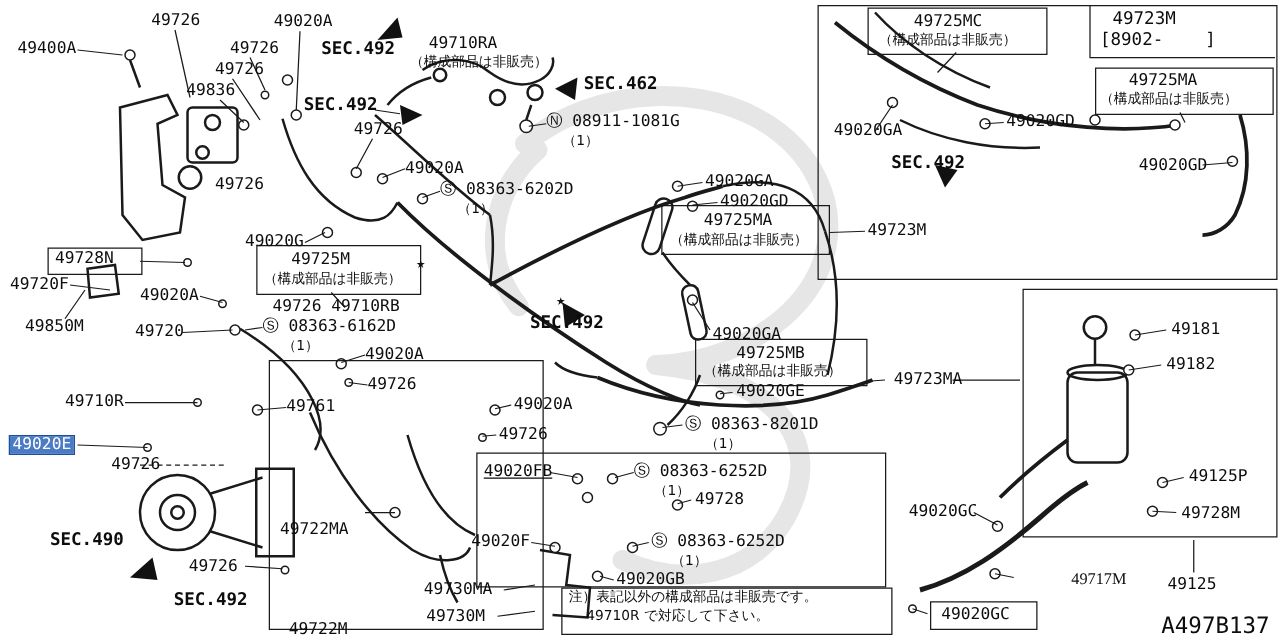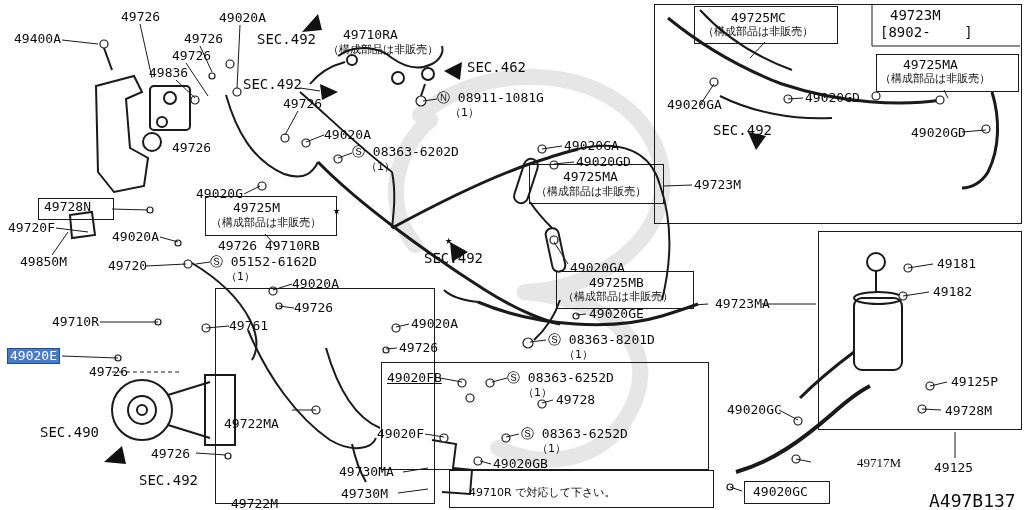--- a/index.html
+++ b/index.html
@@ -7,21 +7,21 @@
     position:relative;width:1024px;height:510px;background:#ffffff;
     font-family:"DejaVu Sans Mono","Liberation Mono",monospace;
     overflow:hidden;
   }
   #artwork{position:absolute;left:0;top:0;z-index:1;}
   .box{position:absolute;border:1px solid #1a1a1a;z-index:2;}
   .lbl{
     position:absolute;z-index:3;white-space:pre;color:#0d0d0d;
     font-size:13px;line-height:1.05;letter-spacing:0;
   }
-  .lbl.sec{font-size:14px;}
+  .lbl.sec{font-size:14px;font-weight:bold;}
   .lbl.note{font-size:11px;font-family:"DejaVu Sans","Liberation Sans",sans-serif;}
   .lbl.star{font-size:12px;color:#111;}
   .lbl.hl{background:#4a7bc4;color:#ffffff;padding:0 2px;outline:1px solid #1d4e9e;}
   .lbl.fig{font-size:18px;}
 </style>
 </head>
 <body>
 
 <div id="stage">
 
@@ -191,21 +191,21 @@
     <div class="lbl note" style="left: 366px; top: 161px;">（1）</div>
     <div class="lbl part" style="left: 196px; top: 187px;">49020G</div>
     <div class="lbl part" style="left: 233px; top: 201px;">49725M</div>
     <div class="lbl note" style="left: 211px; top: 217px;">（構成部品は非販売）</div>
     <div class="lbl part" style="left: 44px; top: 200px;">49728N</div>
     <div class="lbl part" style="left: 8px; top: 221px;">49720F</div>
     <div class="lbl part" style="left: 112px; top: 230px;">49020A</div>
     <div class="lbl part" style="left: 20px; top: 255px;">49850M</div>
     <div class="lbl part" style="left: 108px; top: 259px;">49720</div>
     <div class="lbl part" style="left: 218px; top: 239px;">49726 49710RB</div>
-    <div class="lbl part" style="left: 210px; top: 255px;">Ⓢ 05152-6162D</div>
+    <div class="lbl part" style="left: 210px; top: 255px;">Ⓢ 08363-6162D</div>
     <div class="lbl note" style="left: 226px; top: 271px;">（1）</div>
     <div class="lbl part" style="left: 292px; top: 277px;">49020A</div>
     <div class="lbl sec" style="left: 424px; top: 251px;">SEC.492</div>
     <div class="lbl part" style="left: 294px; top: 301px;">49726</div>
     <div class="lbl star" style="left: 333px; top: 204px;">★</div>
     <div class="lbl star" style="left: 445px; top: 234px;">★</div>
     <div class="lbl part" style="left: 564px; top: 139px;">49020GA</div>
     <div class="lbl part" style="left: 576px; top: 155px;">49020GD</div>
     <div class="lbl part" style="left: 563px; top: 170px;">49725MA</div>
     <div class="lbl note" style="left: 536px; top: 186px;">（構成部品は非販売）</div>
@@ -231,20 +231,21 @@
     <div class="lbl note" style="left: 537px; top: 443px;">（1）</div>
     <div class="lbl part" style="left: 224px; top: 403px; margin-top: 14px;">49722MA</div>
     <div class="lbl sec" style="left: 40px; top: 425px;">SEC.490</div>
     <div class="lbl part" style="left: 151px; top: 447px;">49726</div>
     <div class="lbl sec" style="left: 139px; top: 473px;">SEC.492</div>
     <div class="lbl part" style="left: 231px; top: 486px; margin-top: 11px;">49722M</div>
     <div class="lbl part" style="left: 339px; top: 465px;">49730MA</div>
     <div class="lbl part" style="left: 341px; top: 487px;">49730M</div>
     <div class="lbl part" style="left: 377px; top: 427px;">49020F</div>
     <div class="lbl part" style="left: 493px; top: 457px;">49020GB</div>
+    <div class="lbl note" style="left: 455px; top: 472px;">注）表記以外の構成部品は非販売です。</div>
     <div class="lbl note" style="left: 469px; top: 487px;">49710R で対応して下さい。</div>
     <div class="lbl part" style="left: 731px; top: 11px;">49725MC</div>
     <div class="lbl note" style="left: 703px; top: 26px;">（構成部品は非販売）</div>
     <div class="lbl part" style="left: 890px; top: 8px; font-size: 14px;">49723M</div>
     <div class="lbl part" style="left: 880px; top: 25px; font-size: 14px;">[8902-    ]</div>
     <div class="lbl part" style="left: 903px; top: 58px;">49725MA</div>
     <div class="lbl note" style="left: 880px; top: 73px;">（構成部品は非販売）</div>
     <div class="lbl part" style="left: 667px; top: 98px;">49020GA</div>
     <div class="lbl part" style="left: 805px; top: 91px;">49020GD</div>
     <div class="lbl sec" style="left: 713px; top: 123px;">SEC.492</div>

